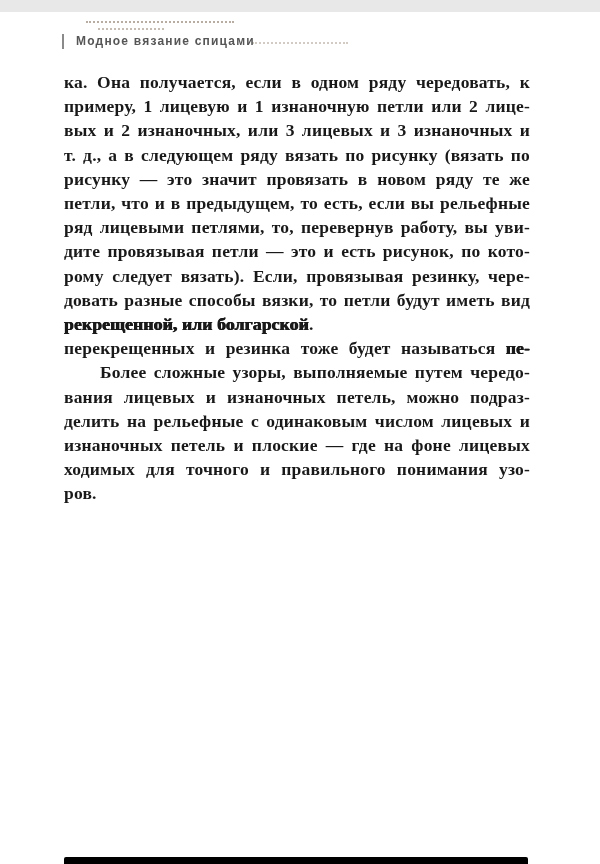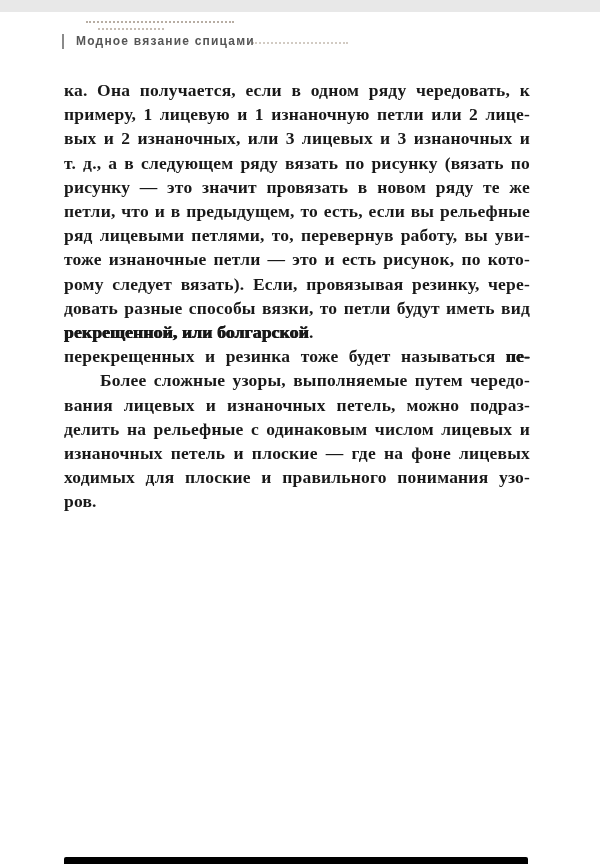--- a/index.html
+++ b/index.html
@@ -22,21 +22,21 @@
     width: 2px; height: 15px; background: #8a8a8a;
   }
   .running-head {
     position: absolute; top: 22px; left: 76px;
     font-family: "Liberation Sans", sans-serif;
     font-size: 12px; font-weight: bold;
     letter-spacing: 1.2px;
     color: #565656;
   }
   .text-block {
-    position: absolute; top: 66px; left: 64px;
+    position: absolute; top: 58px; left: 64px;
     width: 466px;
     color: #191919;
     font-size: 17.5px;
     font-weight: bold;
     line-height: 24.2px;
     letter-spacing: 0.2px;
   }
   .line {
     text-align: justify;
     text-align-last: justify;
@@ -67,27 +67,27 @@
   </div>
 
   <div class="text-block">
       <div class="line"><span>ка. Она получается, если в одном ряду чередовать, к</span></div>
       <div class="line"><span>примеру, 1 лицевую и 1 изнаночную петли или 2 лице-</span></div>
       <div class="line"><span>вых и 2 изнаночных, или 3 лицевых и 3 изнаночных и</span></div>
       <div class="line"><span>т. д., а в следующем ряду вязать по рисунку (вязать по</span></div>
       <div class="line"><span>рисунку — это значит провязать в новом ряду те же</span></div>
       <div class="line"><span>петли, что и в предыдущем, то есть, если вы рельефные</span></div>
       <div class="line"><span>ряд лицевыми петлями, то, перевернув работу, вы уви-</span></div>
-      <div class="line"><span>тоже изнаночные петли — это и есть рисунок, по кото-</span></div>
+      <div class="line"><span>дите провязывая петли — это и есть рисунок, по кото-</span></div>
       <div class="line"><span>рому следует вязать). Если, провязывая резинку, чере-</span></div>
       <div class="line"><span>довать разные способы вязки, то петли будут иметь вид</span></div>
       <div class="line last"><span class="strong">рекрещенной, или болгарской</span><span>.</span></div>
       <div class="line"><span>перекрещенных и резинка тоже будет называться </span><span class="strong">пе-</span></div>
       <div class="line indent"><span>Более сложные узоры, выполняемые путем чередо-</span></div>
       <div class="line"><span>вания лицевых и изнаночных петель, можно подраз-</span></div>
       <div class="line"><span>делить на рельефные с одинаковым числом лицевых и</span></div>
       <div class="line"><span>изнаночных петель и плоские — где на фоне лицевых</span></div>
-      <div class="line"><span>ходимых для плоские и правильного понимания узо-</span></div>
+      <div class="line"><span>ходимых для точного и правильного понимания узо-</span></div>
       <div class="line last"><span>ров.</span></div>
     </div>
 
   <div class="bottom-bar"></div>
 </div>
 
 </body></html>

